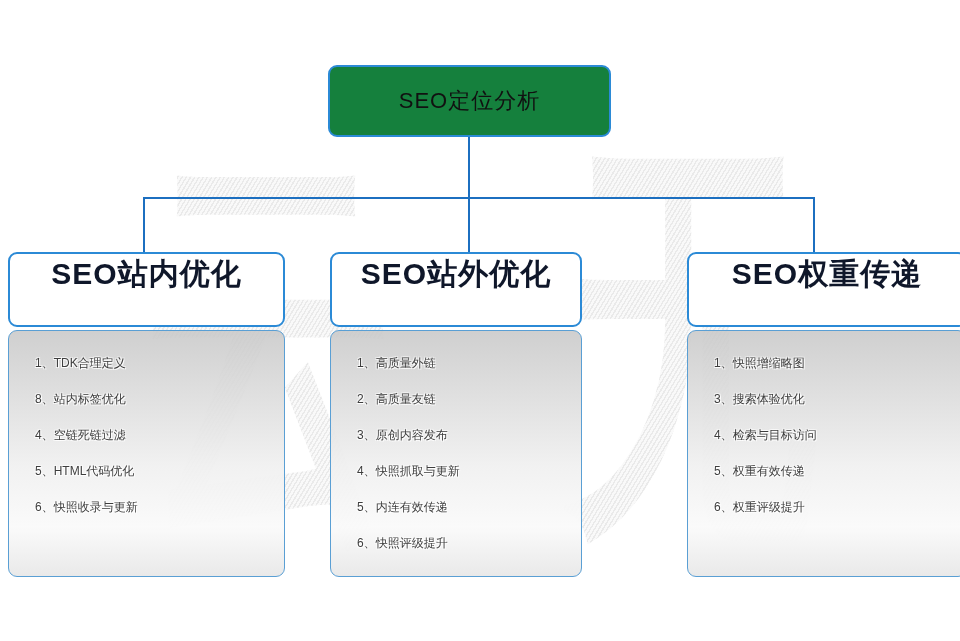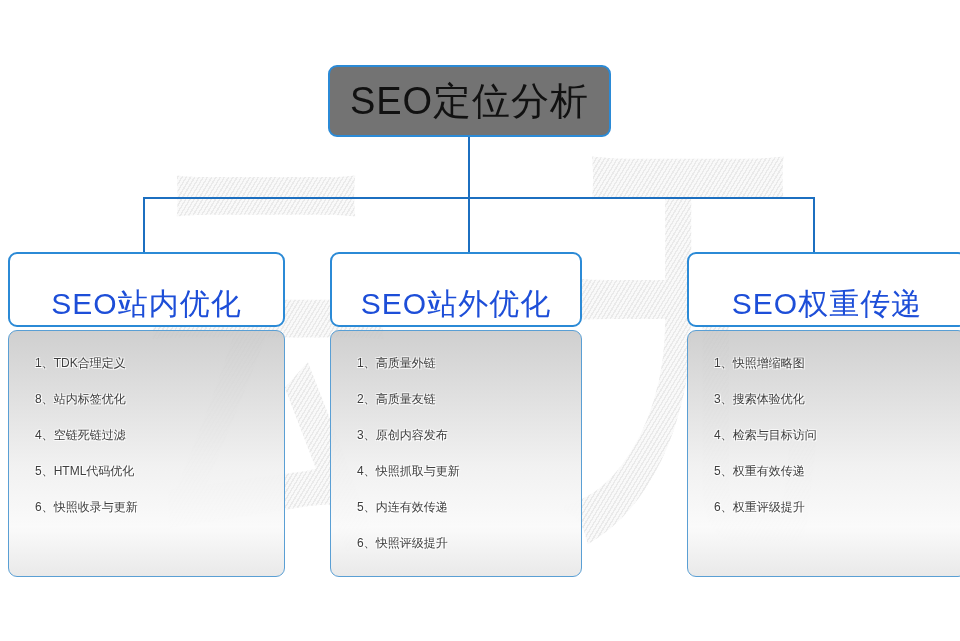--- a/index.html
+++ b/index.html
@@ -57,27 +57,27 @@
   .line-mid-v   { left: 468px; top: 197px; width: 2px; height: 56px; }
   .line-right-v { left: 813px; top: 197px; width: 2px; height: 56px; }
 
   
   .root-node {
     position: absolute;
     left: 328px;
     top: 65px;
     width: 283px;
     height: 72px;
-    background: #737373;
+    background: #15803d;
     border: 2px solid #2b8ad6;
     border-radius: 9px;
     display: flex;
     align-items: center;
     justify-content: center;
-    font-size: 38px;
+    font-size: 22px;
     color: #111111;
     z-index: 2;
     letter-spacing: 1px;
   }
 
   
   .column {
     position: absolute;
     top: 252px;
     z-index: 2;
@@ -86,25 +86,26 @@
   .col-2 { left: 330px; width: 252px; }
   .col-3 { left: 675px; width: 280px; margin-left: 12px; }
 
   .col-header {
     width: 100%;
     height: 75px;
     background: #ffffff;
     border: 2px solid #2b8ad6;
     border-radius: 9px;
     display: flex;
-    align-items: flex-end;
+    align-items: flex-start;
     justify-content: center;
     font-size: 30px;
-    color: #1d4ed8;
+    color: #0f172a;
     letter-spacing: 1px;
+    font-weight: bold;
   }
 
   .col-body {
     margin-top: 3px;
     width: 100%;
     height: 247px;
     border: 1px solid #5a9fd4;
     border-radius: 9px;
     background: linear-gradient(180deg,
       rgba(201,201,201,0.88) 0%,

